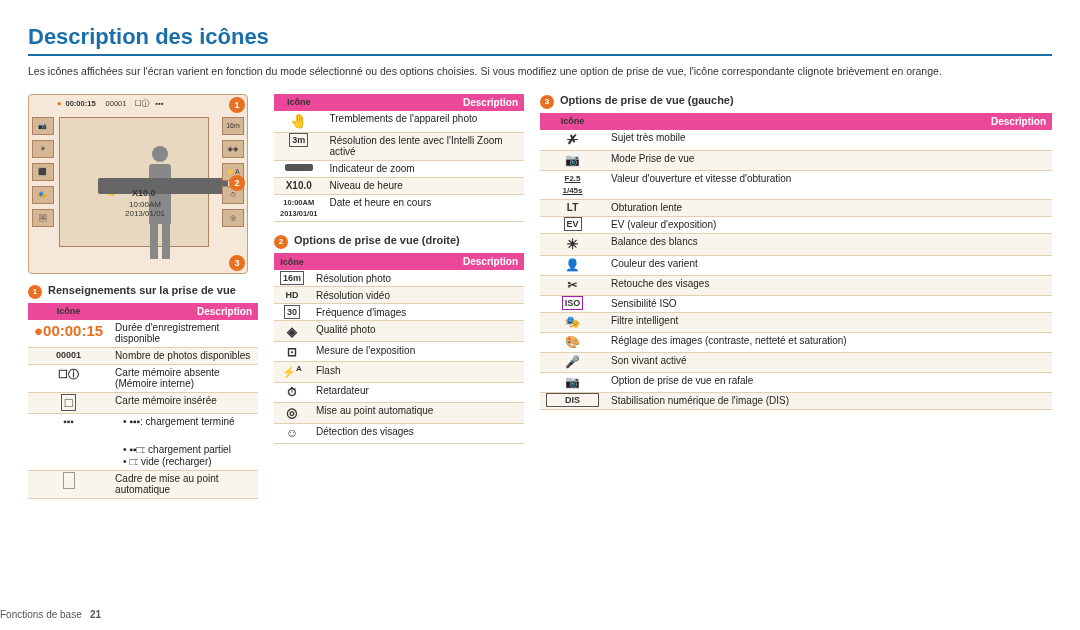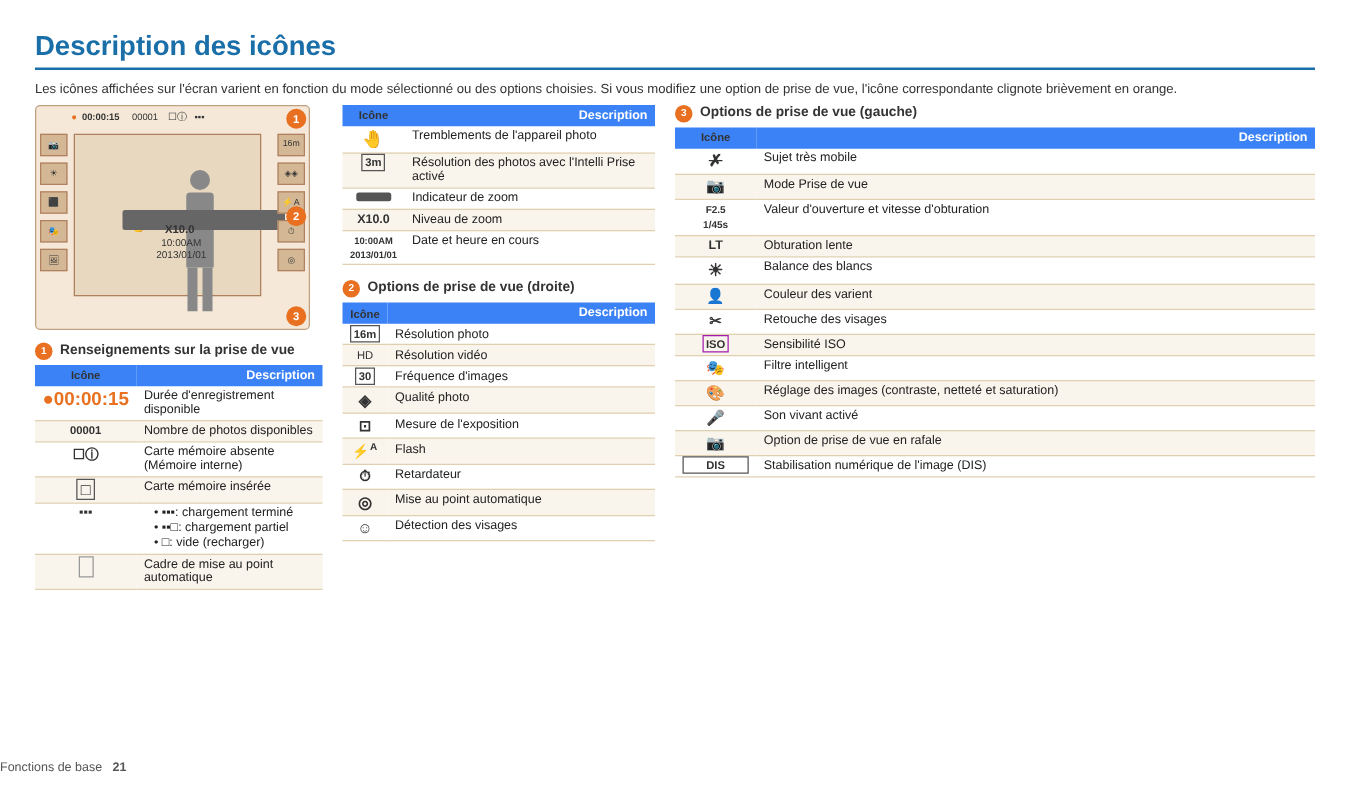--- a/index.html
+++ b/index.html
@@ -19,21 +19,21 @@
       color: #1a6fa8;
       font-weight: bold;
       margin-bottom: 8px;
       border-bottom: 2px solid #1a6fa8;
       padding-bottom: 4px;
     }
 
     .intro-text {
       font-size: 10.5px;
       color: #333;
-      margin-bottom: 4px;
+      margin-bottom: 14px;
       line-height: 1.5;
     }
 
     .main-layout {
       display: flex;
       gap: 16px;
       align-items: flex-start;
     }
 
     
@@ -180,21 +180,21 @@
       line-height: 14px;
       margin-right: 3px;
     }
 
     table {
       width: 100%;
       border-collapse: collapse;
       margin-bottom: 8px;
     }
     thead tr {
-      background: #3b82f6;
+      background: #ec4899;
       color: #fff;
     }
     thead th {
       padding: 3px 6px;
       text-align: right;
       font-size: 10px;
       font-weight: bold;
     }
     tbody tr {
       border-bottom: 1px solid #e0d0b0;
@@ -333,21 +333,21 @@
         <tr>
           <td class="icon-cell"><span style="font-size:13px; border:1.5px solid #555; padding:0 3px;">□</span></td>
           <td>Carte mémoire insérée</td>
         </tr>
         <tr>
           <td class="icon-cell">
             <span style="font-size:10px;">▪▪▪</span>
           </td>
           <td>
             <ul class="bullet-list" style="padding-left:8px; list-style:none;">
-              <li style="margin-bottom:1px;">▪▪▪: chargement terminé</li>
+              <li style="margin-bottom:17px;">▪▪▪: chargement terminé</li>
               <li style="margin-bottom:1px;">▪▪□: chargement partiel</li>
               <li>□: vide (recharger)</li>
             </ul>
           </td>
         </tr>
         <tr>
           <td class="icon-cell"><span style="font-size:13px; border:1.5px solid #999; padding:0 5px;"> </span></td>
           <td>Cadre de mise au point automatique</td>
         </tr>
       </tbody>
@@ -366,31 +366,31 @@
       </thead>
       <tbody>
         <tr>
           <td class="icon-cell"><span style="font-size:14px;">🤚</span></td>
           <td>Tremblements de l'appareil photo</td>
         </tr>
         <tr>
           <td class="icon-cell">
             <span style="font-size:9px; border:1px solid #555; padding:1px 2px;">3m</span>
           </td>
-          <td>Résolution des photos avec l'Intelli Prise activé</td>
+          <td>Résolution des lente avec l'Intelli Zoom activé</td>
         </tr>
         <tr>
           <td class="icon-cell">
             <span style="display:inline-block; width:28px; height:7px; background:#555; border-radius:2px;"></span>
           </td>
           <td>Indicateur de zoom</td>
         </tr>
         <tr>
           <td class="icon-cell"><span style="font-weight:bold; font-size:10px;">X10.0</span></td>
-          <td>Niveau de zoom</td>
+          <td>Niveau de heure</td>
         </tr>
         <tr>
           <td class="icon-cell">
             <span style="font-size:7.5px; font-weight:bold; white-space:pre; line-height:1.3;">10:00AM
 2013/01/01</span>
           </td>
           <td>Date et heure en cours</td>
         </tr>
       </tbody>
     </table>
@@ -408,21 +408,21 @@
         </tr>
       </thead>
       <tbody>
         <tr>
           <td class="icon-cell">
             <span style="font-size:9px; border:1px solid #555; padding:1px 2px;">16m</span>
           </td>
           <td>Résolution photo</td>
         </tr>
         <tr>
-          <td class="icon-cell"><span style="font-weight:normal;">HD</span></td>
+          <td class="icon-cell"><span style="font-weight:bold;">HD</span></td>
           <td>Résolution vidéo</td>
         </tr>
         <tr>
           <td class="icon-cell">
             <span style="font-size:9px; border:1px solid #555; padding:1px 2px;">30</span>
           </td>
           <td>Fréquence d'images</td>
         </tr>
         <tr>
           <td class="icon-cell"><span style="font-size:13px;">◈</span></td>
@@ -471,28 +471,34 @@
         <tr>
           <td class="icon-cell"><span style="font-size:13px; text-decoration:line-through;">✗</span></td>
           <td>Sujet très mobile</td>
         </tr>
         <tr>
           <td class="icon-cell"><span style="font-size:12px;">📷</span></td>
           <td>Mode Prise de vue</td>
         </tr>
         <tr>
           <td class="icon-cell">
-            <span style="font-size:8px; font-weight:bold; white-space:pre; line-height:1.3;">F2.5
+            <span style="font-size:8px; font-weight:bold; white-space:pre; line-height:1.3;text-decoration:underline;">F2.5
 1/45s</span>
           </td>
           <td>Valeur d'ouverture et vitesse d'obturation</td>
         </tr>
         <tr>
           <td class="icon-cell"><span style="font-weight:bold; font-size:10px;">LT</span></td>
           <td>Obturation lente</td>
+        </tr>
+        <tr>
+          <td class="icon-cell">
+            <span style="font-size:9px; border:1px solid #555; padding:1px 2px;">EV</span>
+          </td>
+          <td>EV (valeur d'exposition)</td>
         </tr>
         <tr>
           <td class="icon-cell"><span style="font-size:14px;">☀</span></td>
           <td>Balance des blancs</td>
         </tr>
         <tr>
           <td class="icon-cell"><span style="font-size:12px;">👤</span></td>
           <td>Couleur des varient</td>
         </tr>
         <tr>

